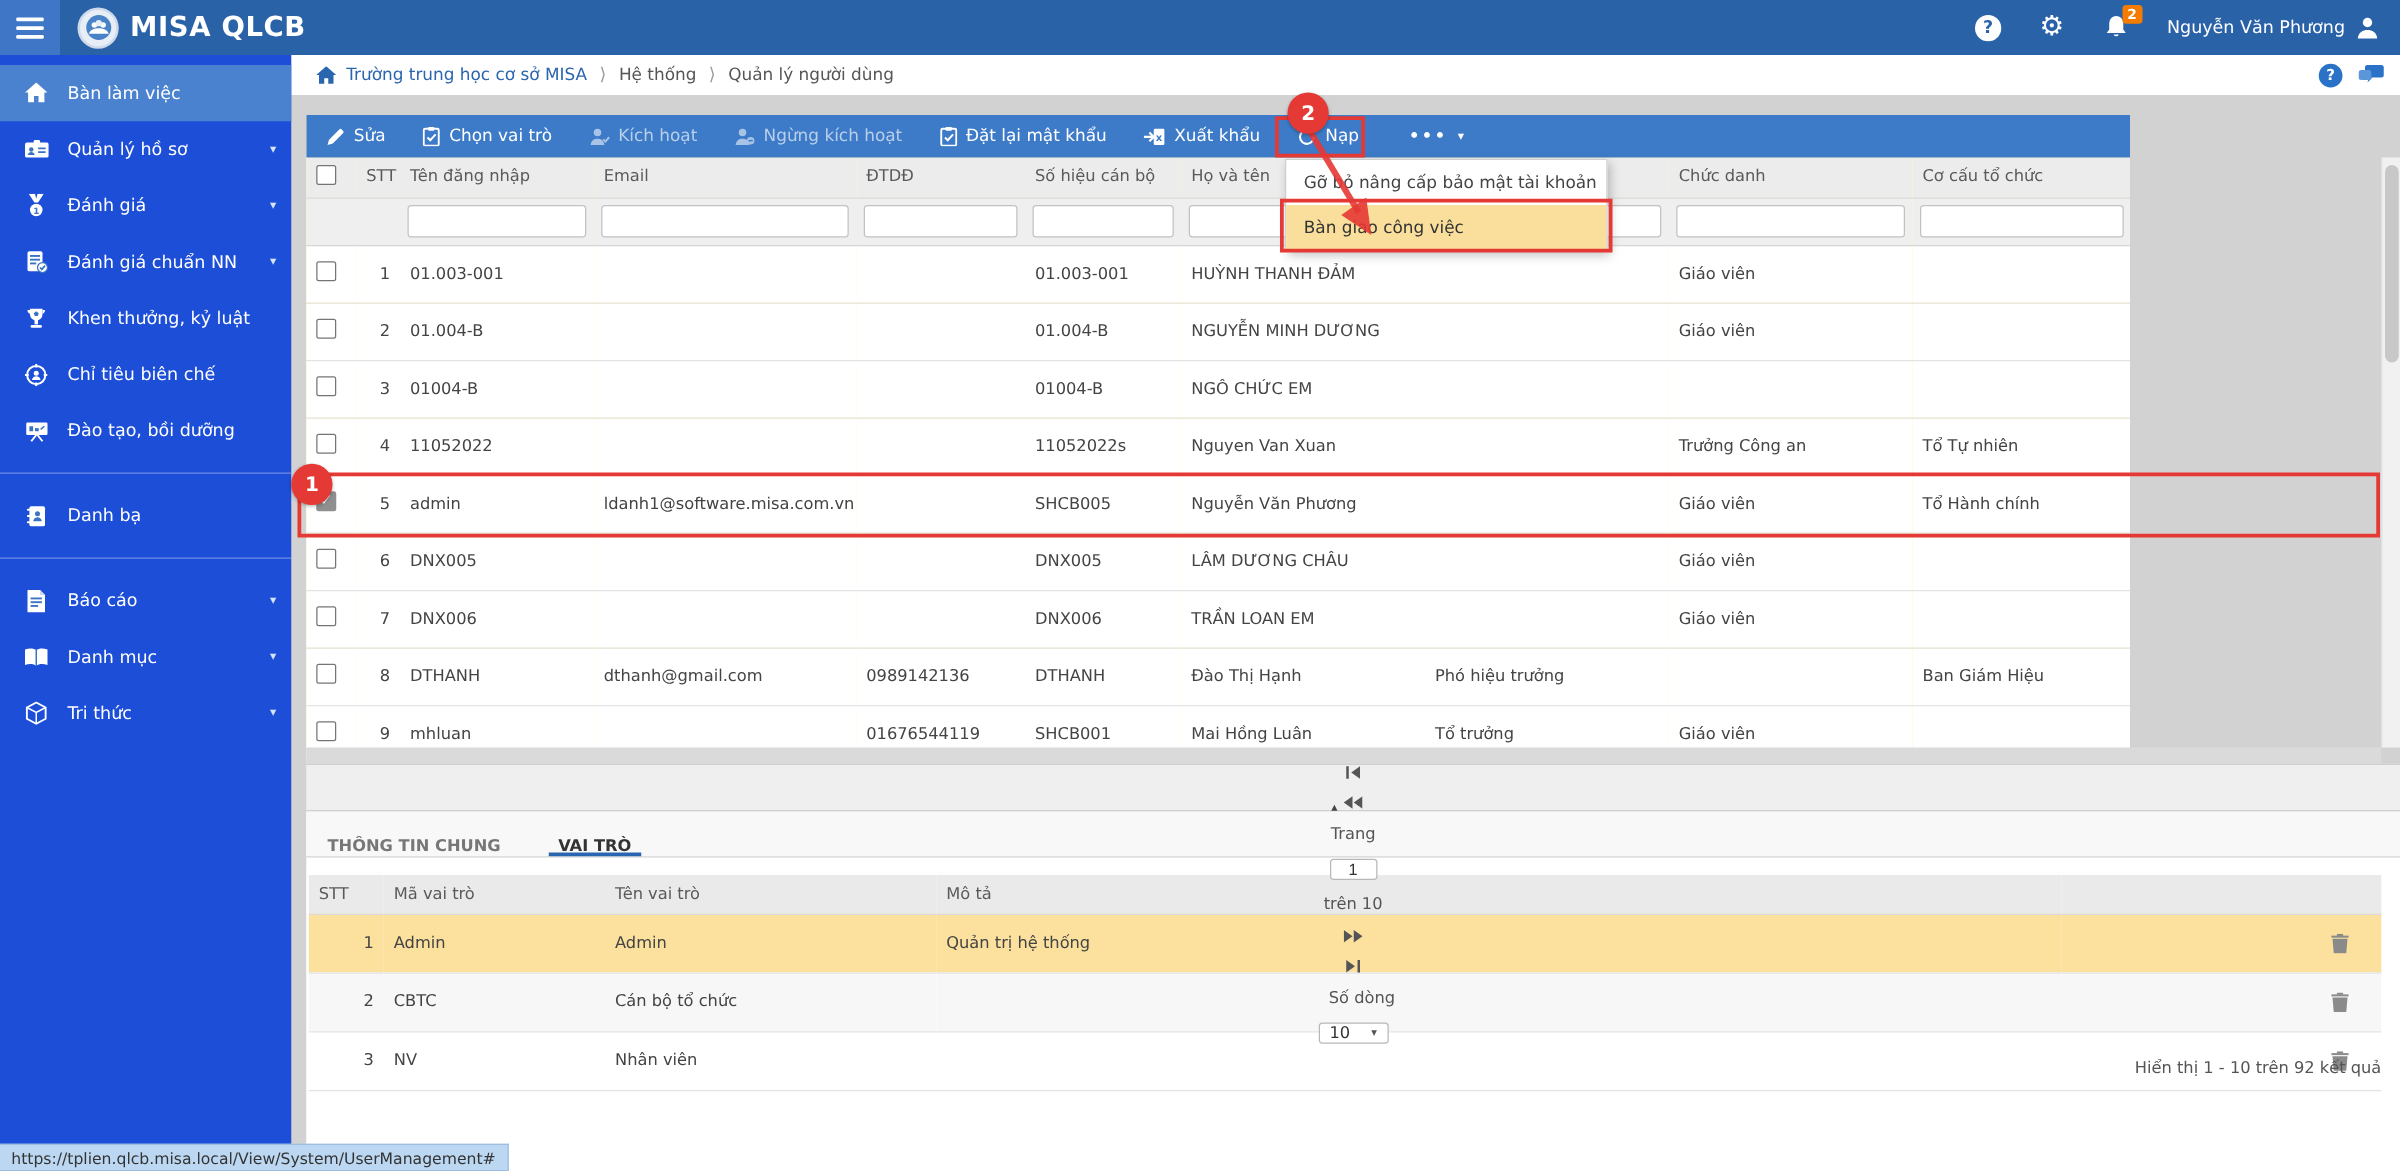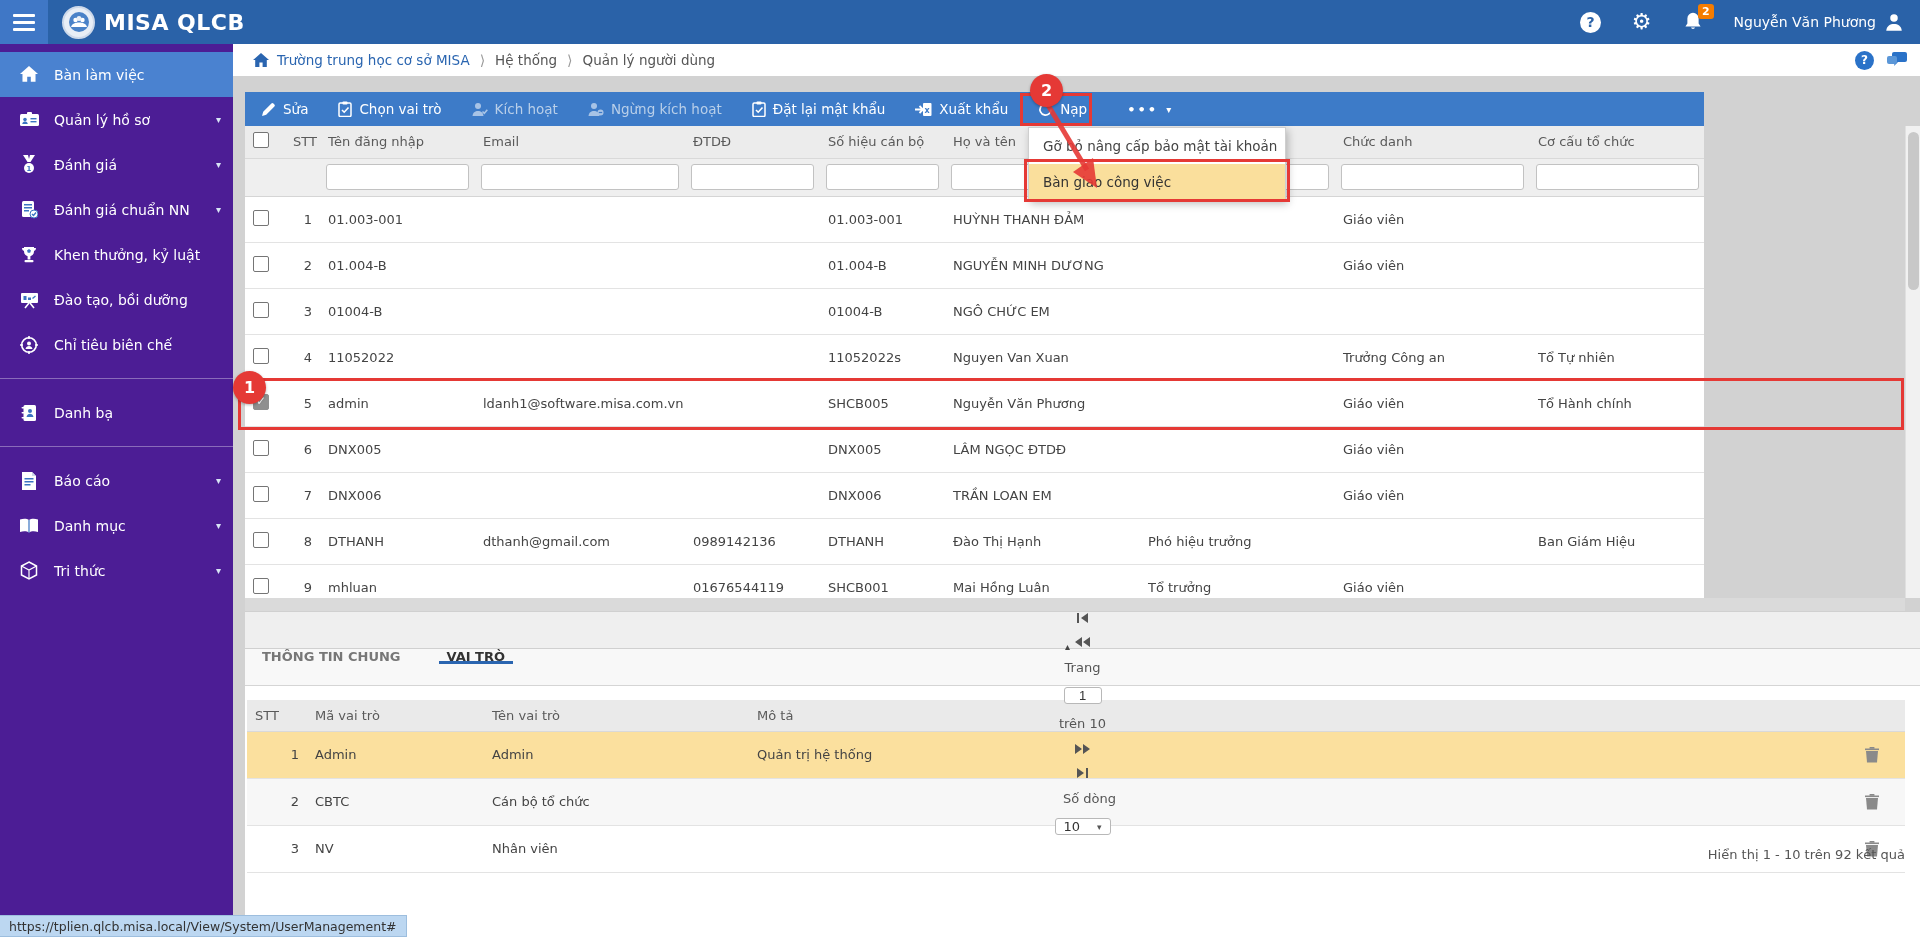--- a/index.html
+++ b/index.html
@@ -25,21 +25,21 @@
 
   
   #breadcrumb { left:233px; top:44px; width:1687px; height:32px; background:#fff; display:flex; align-items:center; padding-left:20px; z-index:5; }
   .bc-link { color:#2a65b0; font-size:13.5px; margin-left:8px; cursor:pointer; }
   .bc-sep { color:#9a9a9a; font-size:14px; margin:0 10px; }
   .bc-current { color:#555; font-size:13.5px;text-align:right; }
   #bc-right { margin-left:auto; display:flex; align-items:center; gap:12px; padding-right:12px; }
   #bc-help { width:19px; height:19px; border-radius:50%; background:#2a72c8; color:#fff; font-size:12px; font-weight:bold; display:flex; align-items:center; justify-content:center; cursor:pointer; }
 
   
-  #sidebar { left:0; top:44px; width:233px; height:893px; background:#4c1d95; z-index:6; padding-top:8px; }
+  #sidebar { left:0; top:44px; width:233px; height:893px; background:#1d4ed8; z-index:6; padding-top:8px; }
   .sb-item { height:45px; display:flex; align-items:center; padding-left:18px; color:#fff; font-size:14px; cursor:pointer; position:relative; }
   .sb-item.active { background:#4a82d0; }
   .sb-ic { width:22px; height:22px; margin-right:14px; display:flex; align-items:center; justify-content:center; flex:none; }
   .sb-caret { position:absolute; right:12px; color:#d7e4f5; font-size:10px; }
   .sb-div { height:1px; background:rgba(255,255,255,.35); margin:11px 0; }
 
   
   #grid-panel { left:245px; top:92px; width:1459px; height:518px; background:#fef9c3; z-index:4; overflow:hidden; }
 
   
@@ -79,21 +79,21 @@
   #pager { left:245px; top:611px; width:1675px; height:38px; background:#efefef; border-top:1px solid #d0d0d0; border-bottom:1px solid #d0d0d0; display:flex; align-items:center; padding:0 15px; gap:12px; z-index:5; color:#555; font-size:13px;flex-direction:column; }
   .pg-ic { width:20px; height:18px; display:flex; align-items:center; justify-content:center; cursor:pointer; }
   #page-input { width:38px; height:26px; border:1px solid #b8b8b8; border-radius:3px; text-align:center; font-size:13px; color:#333; outline:none; background:#fff; }
   #rows-select { width:56px; height:26px; border:1px solid #b8b8b8; border-radius:3px; background:#fff; display:flex; align-items:center; justify-content:space-between; padding:0 8px; cursor:pointer; color:#333; }
   #rows-select .cc { font-size:9px; color:#555; }
   #pager-summary { margin-left:auto; color:#555; }
   #panel-collapse { left:1065px; top:641px; z-index:8; color:#444; font-size:10px; cursor:pointer; }
 
   
   #detail { left:245px; top:649px; width:1675px; height:288px; background:#fff; z-index:4; }
-  #tabs { height:37px; background:#f8f8f8; border-bottom:1px solid #d5d5d5; display:flex; align-items:flex-start; padding-left:13px; gap:38px; }
+  #tabs { height:37px; background:#f8f8f8; border-bottom:1px solid #d5d5d5; display:flex; align-items:flex-end; padding-left:13px; gap:38px; }
   .tab { display:flex; align-items:center; font-size:13px; font-weight:bold; color:#777; cursor:pointer; position:relative; padding:0 4px; }
   .tab.active { color:#333; }
   .tab.active::after { content:""; position:absolute; left:-4px; right:-4px; bottom:0; height:3px; background:#2a65b0; }
   #role-table { position:absolute; left:2px; top:51px; width:1658px; }
   #role-table th { height:31px; background:#eaeaea; color:#5a5a5a; font-size:13px; font-weight:normal; text-align:left; padding:0 8px; border-bottom:1px solid #d9d9d9; }
   #role-table td { height:47px; color:#444; font-size:13px; padding:0 8px; border-bottom:1px solid #e3e3e3; background:#fff; }
   #role-table tr.r-even td { background:#f7f7f7; }
   #role-table tr.r-sel td { background:#fbe09e; }
   .trash { cursor:pointer; display:flex; justify-content:flex-end; padding-right:18px; }
 
@@ -231,40 +231,40 @@
             <path d="M2 2h2v3a3 3 0 0 1-2-3zM16 2h-2v3a3 3 0 0 0 2-3z" fill="#fff"></path>
             <rect x="7.6" y="10" width="2.8" height="3.5" fill="#fff"></rect>
             <rect x="4.5" y="14" width="9" height="2.2" rx="1" fill="#fff"></rect>
             <path d="M7 4.5l2-1.5 2 1.5-.8 2.3h-2.4z" fill="#3b74c2"></path>
           </svg>
         </span>
       <span>Khen thưởng, kỷ luật</span>
     </div>
     <div class="sb-item">
       <span class="sb-ic">
+          <svg width="18" height="18" viewBox="0 0 18 18">
+            <circle cx="9" cy="9" r="7.3" fill="none" stroke="#fff" stroke-width="1.6"></circle>
+            <path d="M9 0v3M9 15v3M0 9h3M15 9h3" stroke="#fff" stroke-width="1.6"></path>
+            <circle cx="9" cy="7.5" r="2" fill="#fff"></circle>
+            <path d="M5.5 13c.5-2.2 2-3 3.5-3s3 .8 3.5 3z" fill="#fff"></path>
+          </svg>
+        </span>
+      <span>Chỉ tiêu biên chế</span>
+    </div>
+    <div class="sb-item">
+      <span class="sb-ic">
           <svg width="19" height="18" viewBox="0 0 19 18">
             <rect x="1" y="2" width="17" height="10" rx="1" fill="#fff"></rect>
             <rect x="3.5" y="5" width="3" height="4" fill="#3b74c2"></rect>
             <rect x="8" y="6.5" width="3" height="2.5" fill="#3b74c2"></rect>
             <path d="M12.5 7.5l3-2.5" stroke="#3b74c2" stroke-width="1.3"></path>
             <path d="M5 17l4-5M14 17l-4-5" stroke="#fff" stroke-width="1.6"></path>
           </svg>
         </span>
       <span>Đào tạo, bồi dưỡng</span>
-    </div>
-    <div class="sb-item">
-      <span class="sb-ic">
-          <svg width="18" height="18" viewBox="0 0 18 18">
-            <circle cx="9" cy="9" r="7.3" fill="none" stroke="#fff" stroke-width="1.6"></circle>
-            <path d="M9 0v3M9 15v3M0 9h3M15 9h3" stroke="#fff" stroke-width="1.6"></path>
-            <circle cx="9" cy="7.5" r="2" fill="#fff"></circle>
-            <path d="M5.5 13c.5-2.2 2-3 3.5-3s3 .8 3.5 3z" fill="#fff"></path>
-          </svg>
-        </span>
-      <span>Chỉ tiêu biên chế</span>
     </div>
     <div class="sb-div"></div>
     <div class="sb-item">
       <span class="sb-ic">
           <svg width="17" height="18" viewBox="0 0 17 18">
             <rect x="2.5" y="1" width="12.5" height="16" rx="1.5" fill="#fff"></rect>
             <rect x="0.5" y="3" width="3" height="1.6" rx="0.8" fill="#fff"></rect>
             <rect x="0.5" y="8" width="3" height="1.6" rx="0.8" fill="#fff"></rect>
             <rect x="0.5" y="13" width="3" height="1.6" rx="0.8" fill="#fff"></rect>
             <circle cx="9" cy="7" r="2" fill="#3b74c2"></circle>
@@ -489,21 +489,21 @@
         <td class="cell col-center"><span class="ckb on"></span></td>
             <td class="cell"></td>
       </tr>
       <tr>
         <td class="cell"><span class="ckb"></span></td>
         <td class="cell col-stt">6</td>
             <td class="cell">DNX005</td>
         <td class="cell"></td>
             <td class="cell"></td>
         <td class="cell">DNX005</td>
-            <td class="cell">LÂM NGỌC ĐTDĐ</td>
+            <td class="cell">LÂM DƯƠNG CHÂU</td>
         <td class="cell"></td>
             <td class="cell">Giáo viên</td>
         <td class="cell"></td>
         <td class="cell col-center"><span class="ckb"></span></td>
             <td class="cell"></td>
       </tr>
       <tr class="r-even">
         <td class="cell"><span class="ckb"></span></td>
         <td class="cell col-stt">7</td>
             <td class="cell">DNX006</td>

